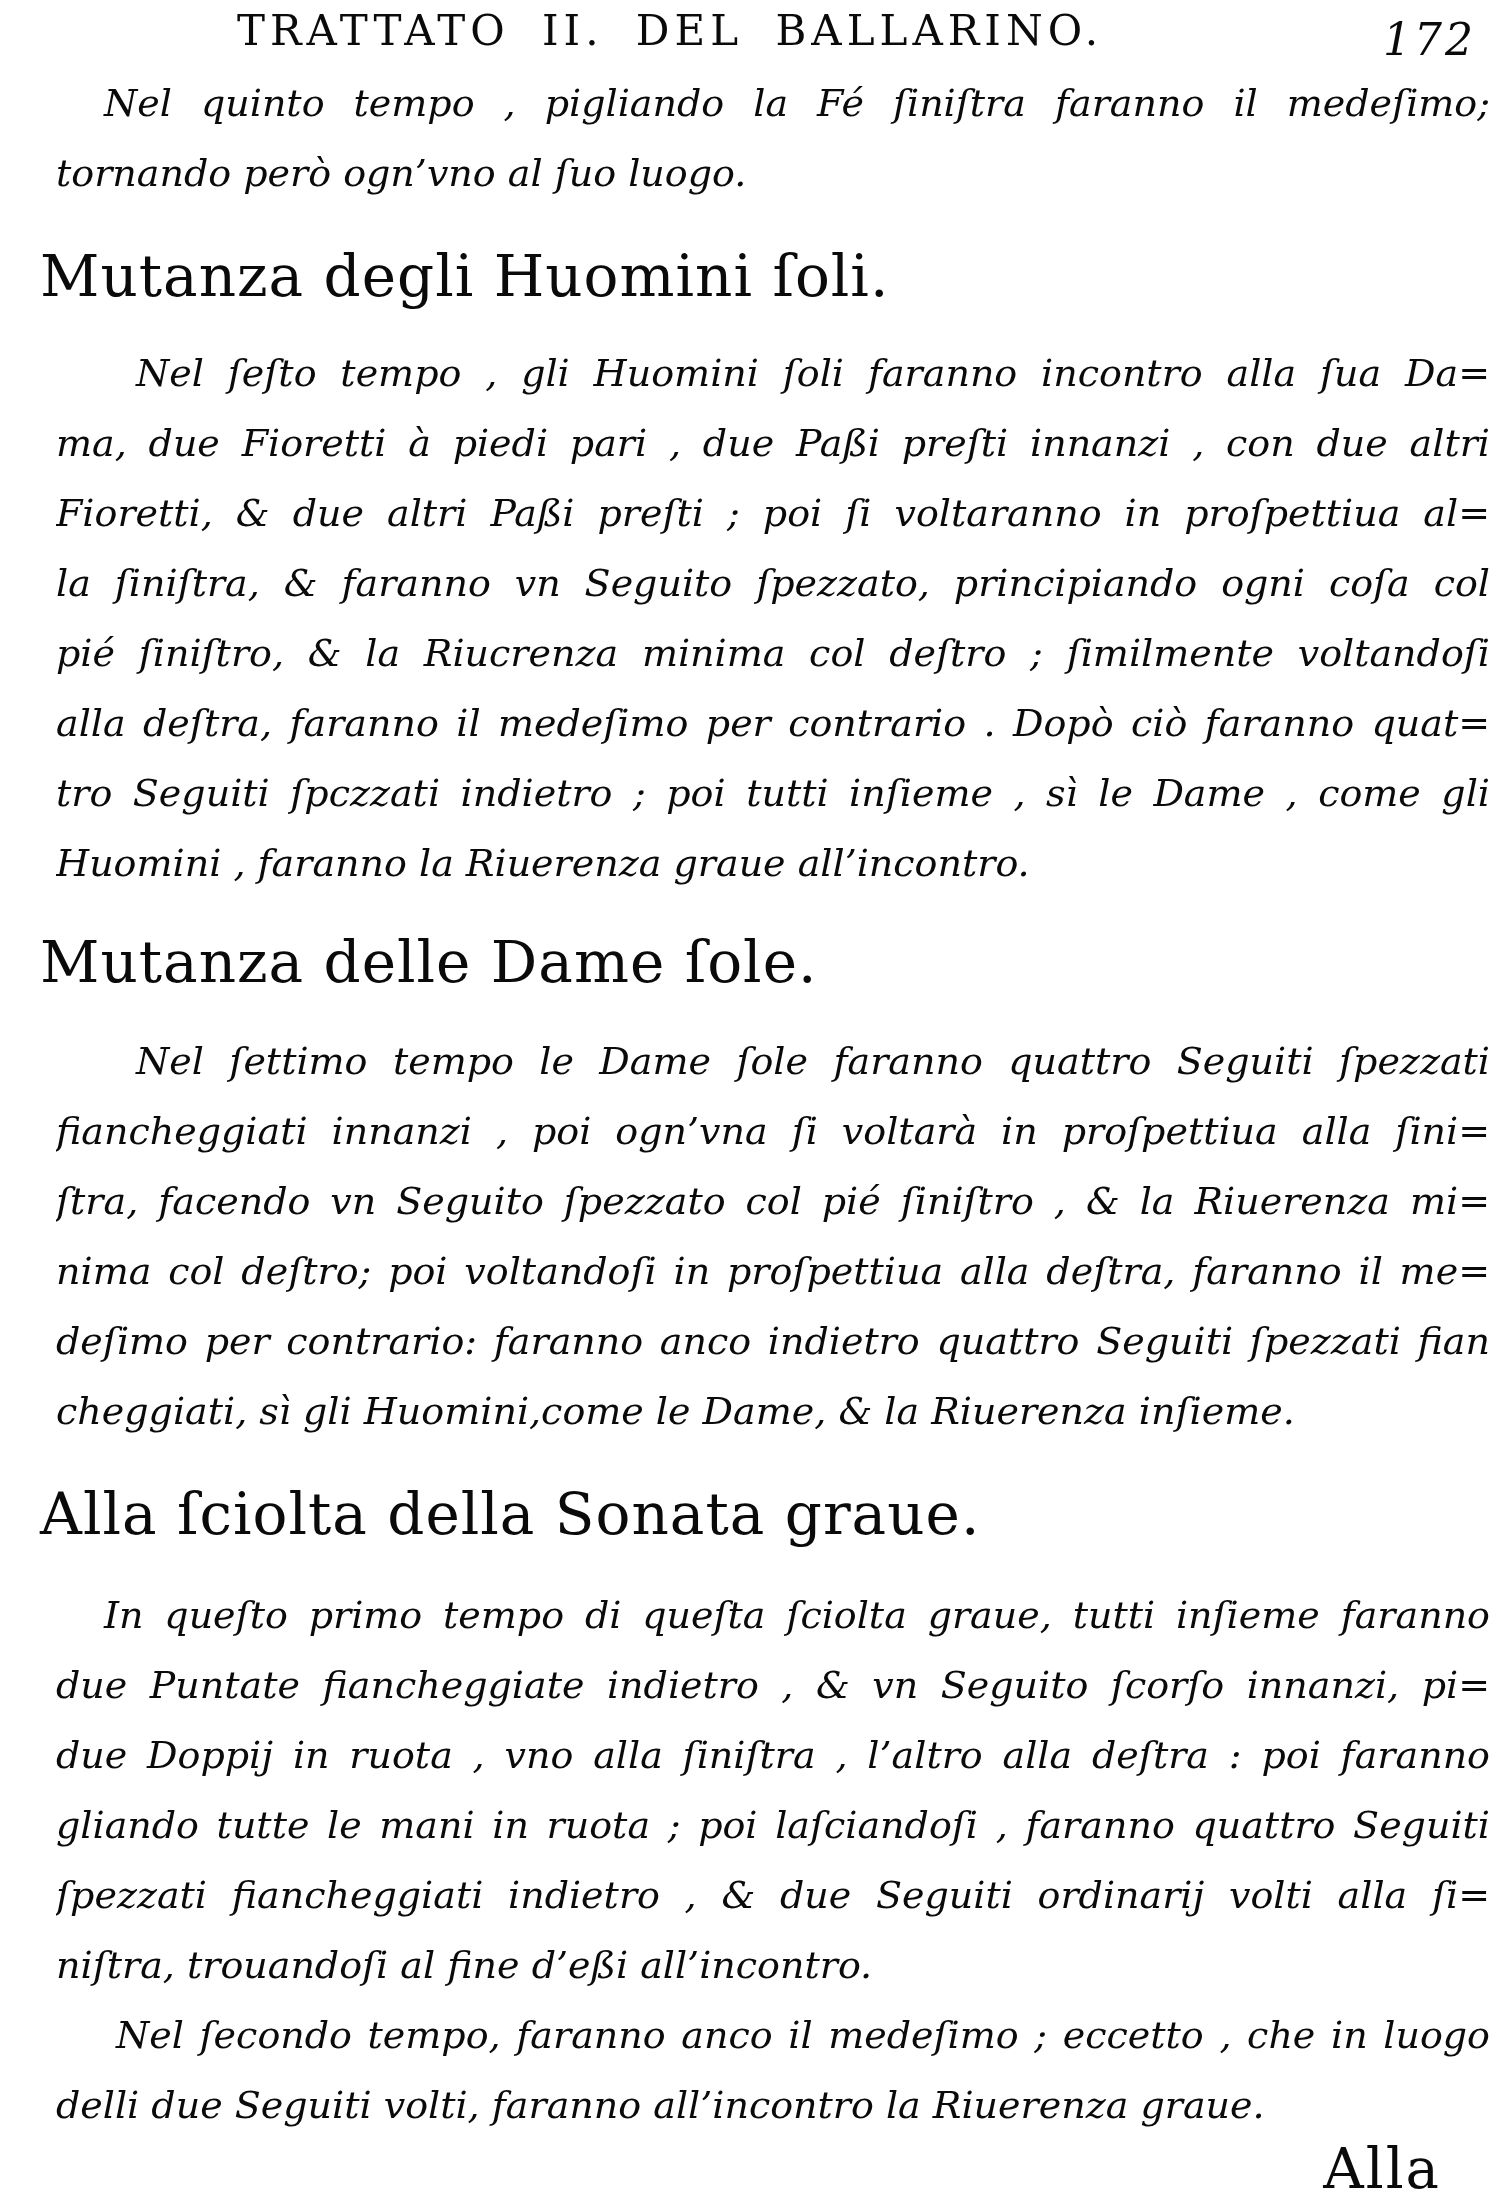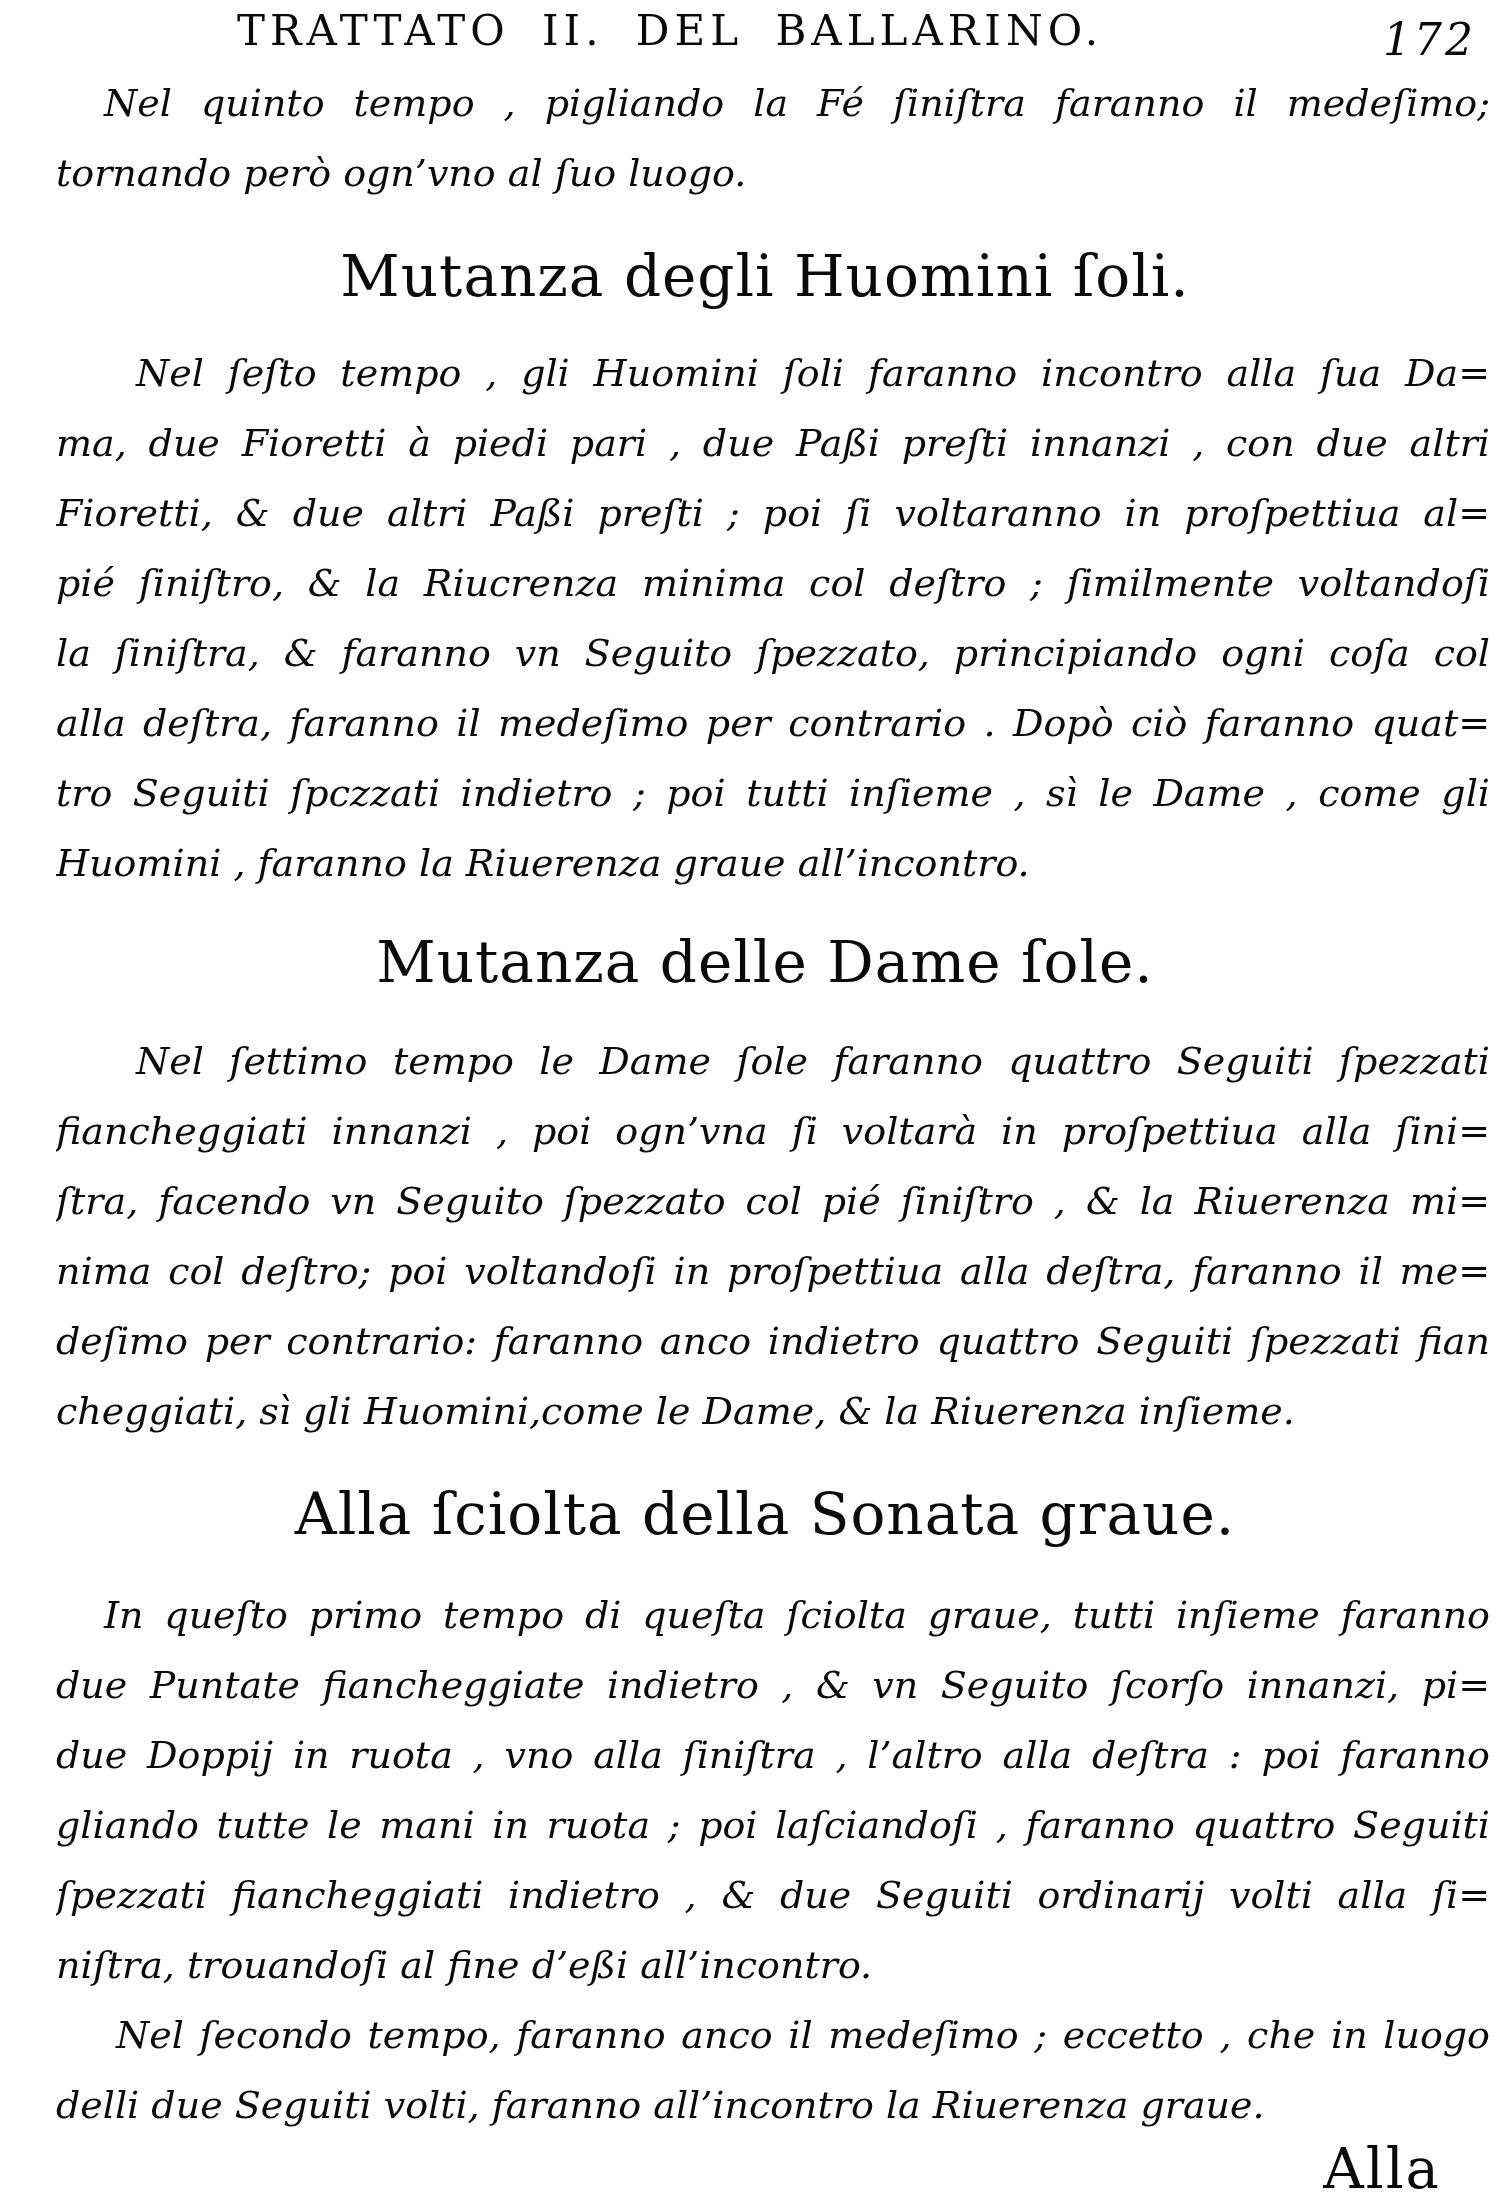--- a/index.html
+++ b/index.html
@@ -32,21 +32,21 @@
     line-height: 70px; height: 70px;
     text-align: justify; text-align-last: justify;
     overflow: hidden;
     margin-left: 16px;
   }
   .line.short { text-align: left; text-align-last: left; }
   .ind-sm { text-indent: 48px; }
   .ind-md { text-indent: 60px; }
   .ind-lg { text-indent: 80px; }
   .section-heading {
-    font-style: normal; font-size: 58px; text-align: center;
+    font-style: normal; font-size: 58px; 
     line-height: 76px; height: 76px; letter-spacing: 1px;
   }
   .h1 { margin: 30px 0 24px; }
   .h2 { margin: 26px 0 26px; }
   .h3 { margin: 30px 0 28px; }
   .catchword {
     position: absolute; right: 69px; bottom: 8px;
     font-size: 56px; font-style: normal; letter-spacing: 2px;
   }
 </style>
@@ -66,22 +66,22 @@
       <div class="line ind-sm">Nel quinto tempo , pigliando la Fé ſiniſtra faranno il medeſimo;</div>
       <div class="line short">tornando però ogn’vno al ſuo luogo.</div>
     </div>
 
     <div class="section-heading h1">Mutanza degli Huomini ſoli.</div>
 
     <div class="para">
       <div class="line ind-lg">Nel ſeſto tempo , gli Huomini ſoli faranno incontro alla ſua Da=</div>
       <div class="line">ma, due Fioretti à piedi pari , due Paßi preſti innanzi , con due altri</div>
       <div class="line">Fioretti, &amp; due altri Paßi preſti ; poi ſi voltaranno in proſpettiua al=</div>
+      <div class="line">la ſiniſtra, &amp; faranno vn Seguito ſpezzato, principiando ogni coſa col</div>
       <div class="line">pié ſiniſtro, &amp; la Riucrenza minima col deſtro ; ſimilmente voltandoſi</div>
-      <div class="line">la ſiniſtra, &amp; faranno vn Seguito ſpezzato, principiando ogni coſa col</div>
       <div class="line">alla deſtra, faranno il medeſimo per contrario . Dopò ciò faranno quat=</div>
       <div class="line">tro Seguiti ſpczzati indietro ; poi tutti inſieme , sì le Dame , come gli</div>
       <div class="line short">Huomini , faranno la Riuerenza graue all’incontro.</div>
     </div>
 
     <div class="section-heading h2">Mutanza delle Dame ſole.</div>
 
     <div class="para">
       <div class="line ind-lg">Nel ſettimo tempo le Dame ſole faranno quattro Seguiti ſpezzati</div>
       <div class="line">fiancheggiati innanzi , poi ogn’vna ſi voltarà in proſpettiua alla ſini=</div>

